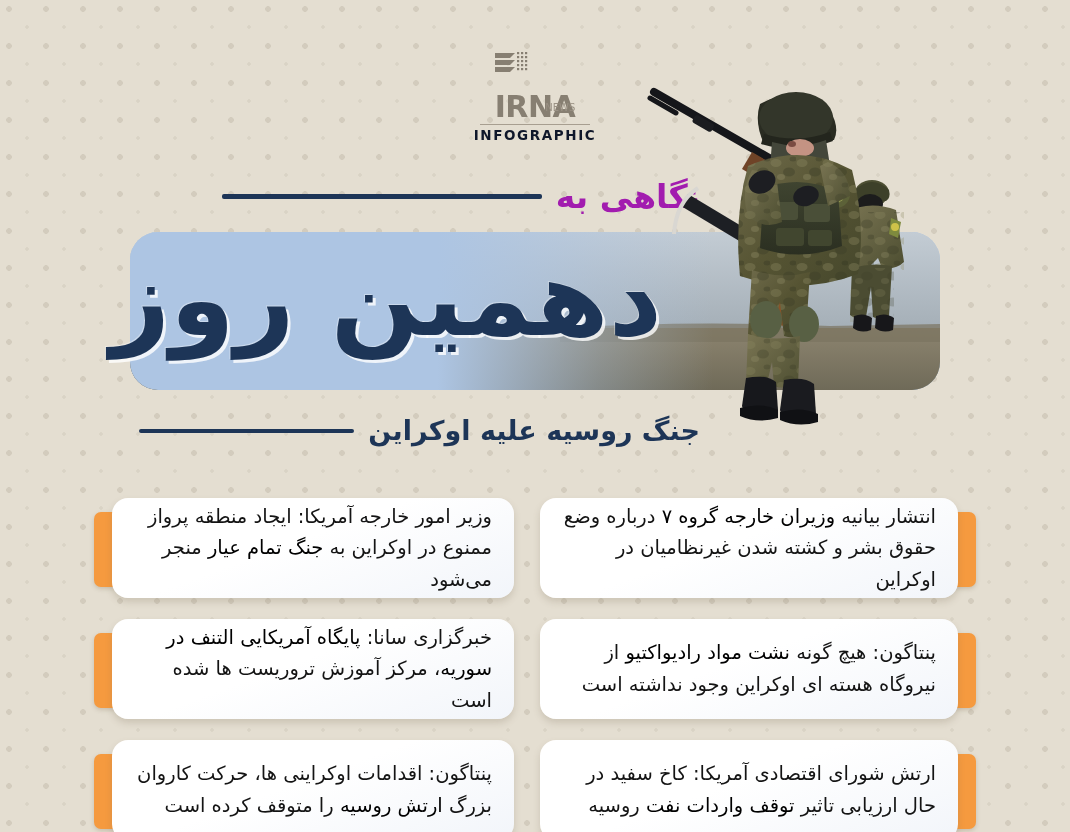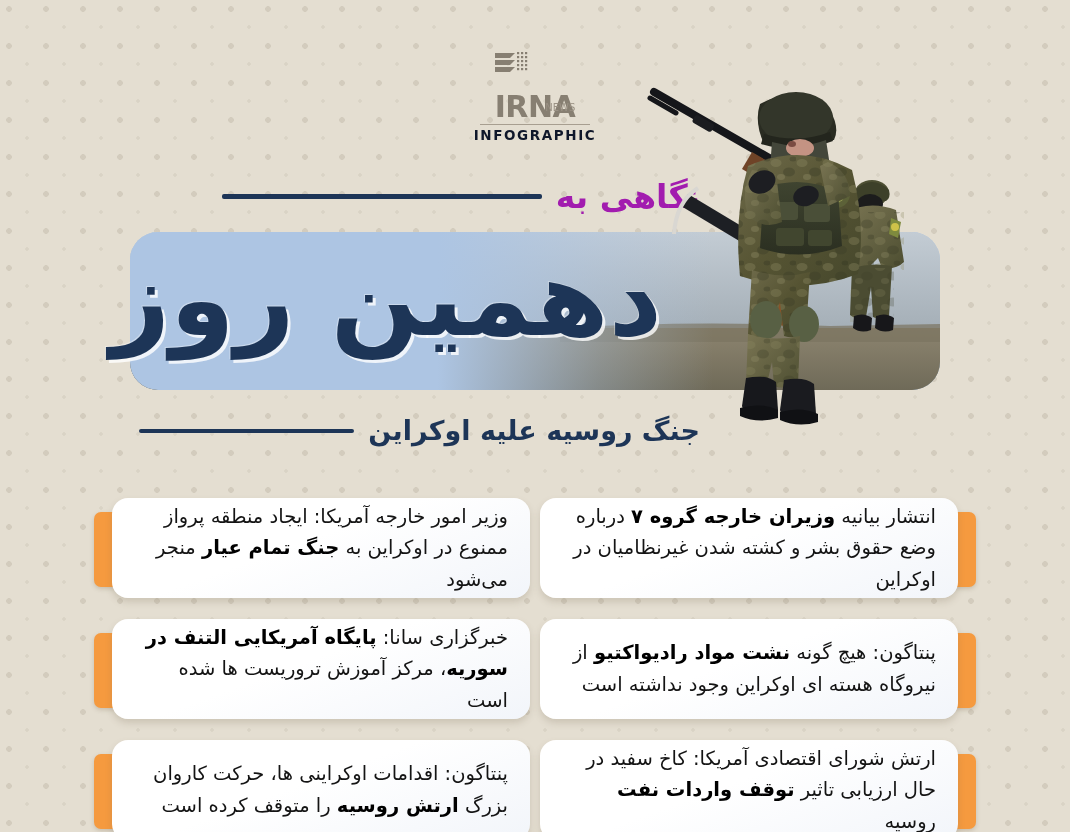--- a/index.html
+++ b/index.html
@@ -133,28 +133,28 @@
 
   .card-body {
     position:absolute; top:0; bottom:0;
     background:linear-gradient(160deg,#ffffff 0%,#ffffff 45%,#f2f5fa 100%);
     border-radius:16px;
     box-shadow:0 4px 7px rgba(120,105,80,0.22);
     display:flex; align-items:center;
     padding:0 22px;
   }
   .body-right { right:12px; left:0; }
-  .body-left  { left:12px;  right:0; }
+  .body-left  { left:12px;  right:16px; }
 
   .card-text {
     font-size:19.5px; line-height:1.62; color:#141414;
     text-align:right; width:100%;
     direction:rtl; font-weight:500;
   }
-  .card-text b { font-weight:bold; color:#000; }
+  .card-text b { font-weight:normal; color:#000; }
 </style>
 </head>
 <body>
 
 <div id="dot-pattern"></div>
 
 <div id="logo-block">
   <div id="logo-row">
     <svg class="logo-mark" viewBox="0 0 34 30">
       <path d="M0,3 H20 L15,8 H0 Z" fill="#877f72"></path>

